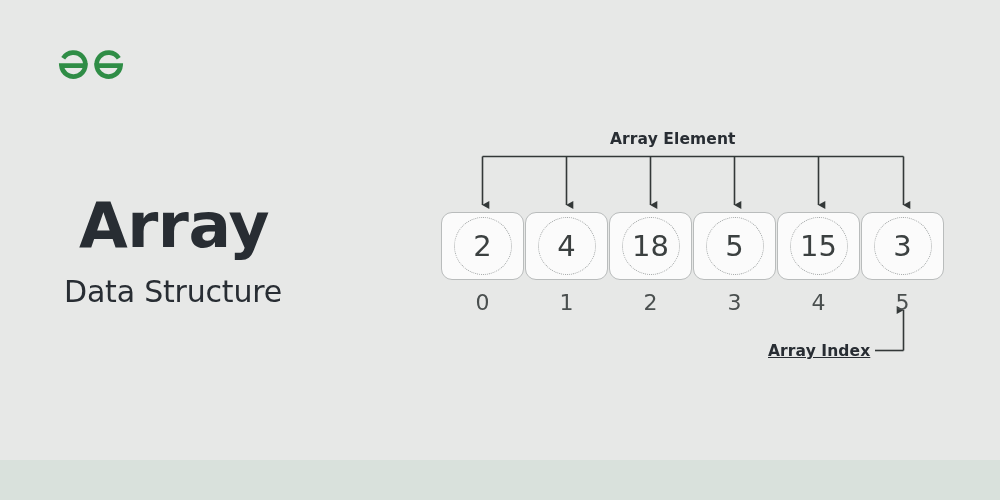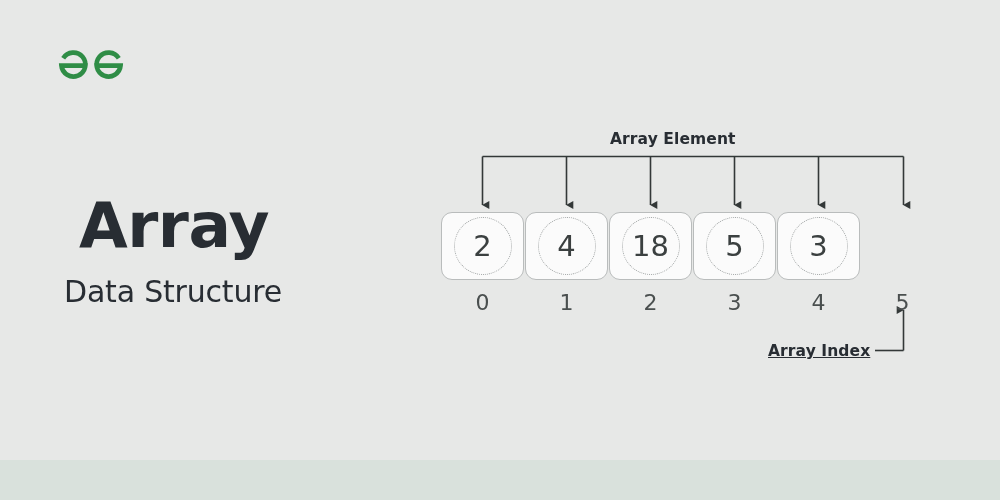--- a/index.html
+++ b/index.html
@@ -233,20 +233,25 @@
           <span class="cell-value">18</span>
         </div>
       </div>
       <div class="array-cell">
         <div class="cell-circle">
           <span class="cell-value">5</span>
         </div>
       </div>
       <div class="array-cell">
         <div class="cell-circle">
+          <span class="cell-value">15</span>
+        </div>
+      </div>
+      <div class="array-cell">
+        <div class="cell-circle">
           <span class="cell-value">3</span>
         </div>
       </div>
     </div>
 
     <div id="index-row">
       <div class="index-label">0</div>
       <div class="index-label">1</div>
       <div class="index-label">2</div>
       <div class="index-label">3</div>

